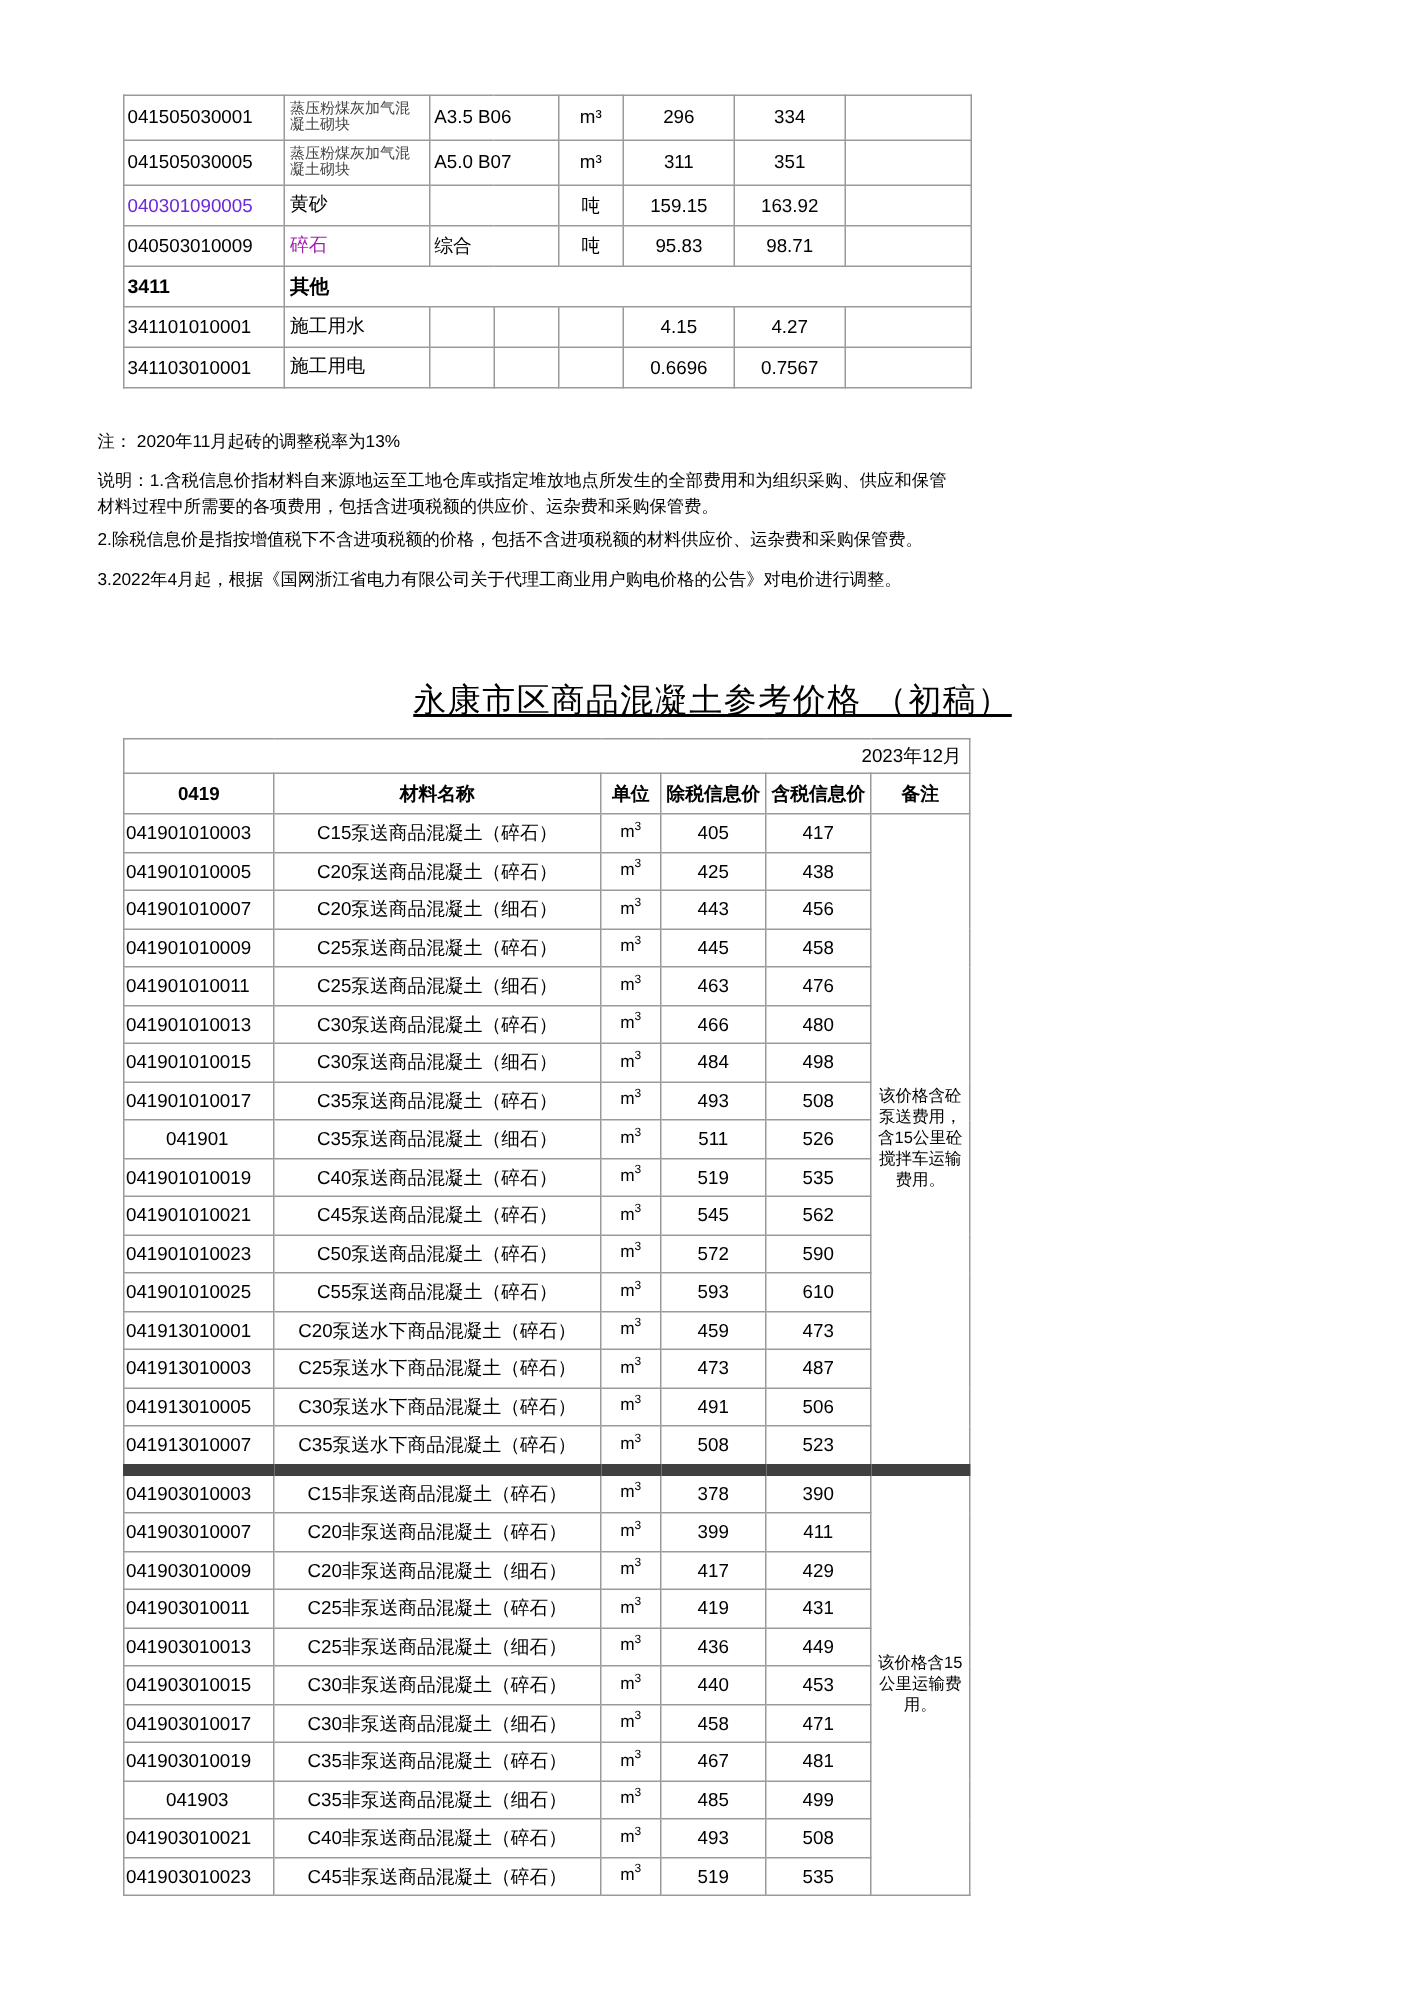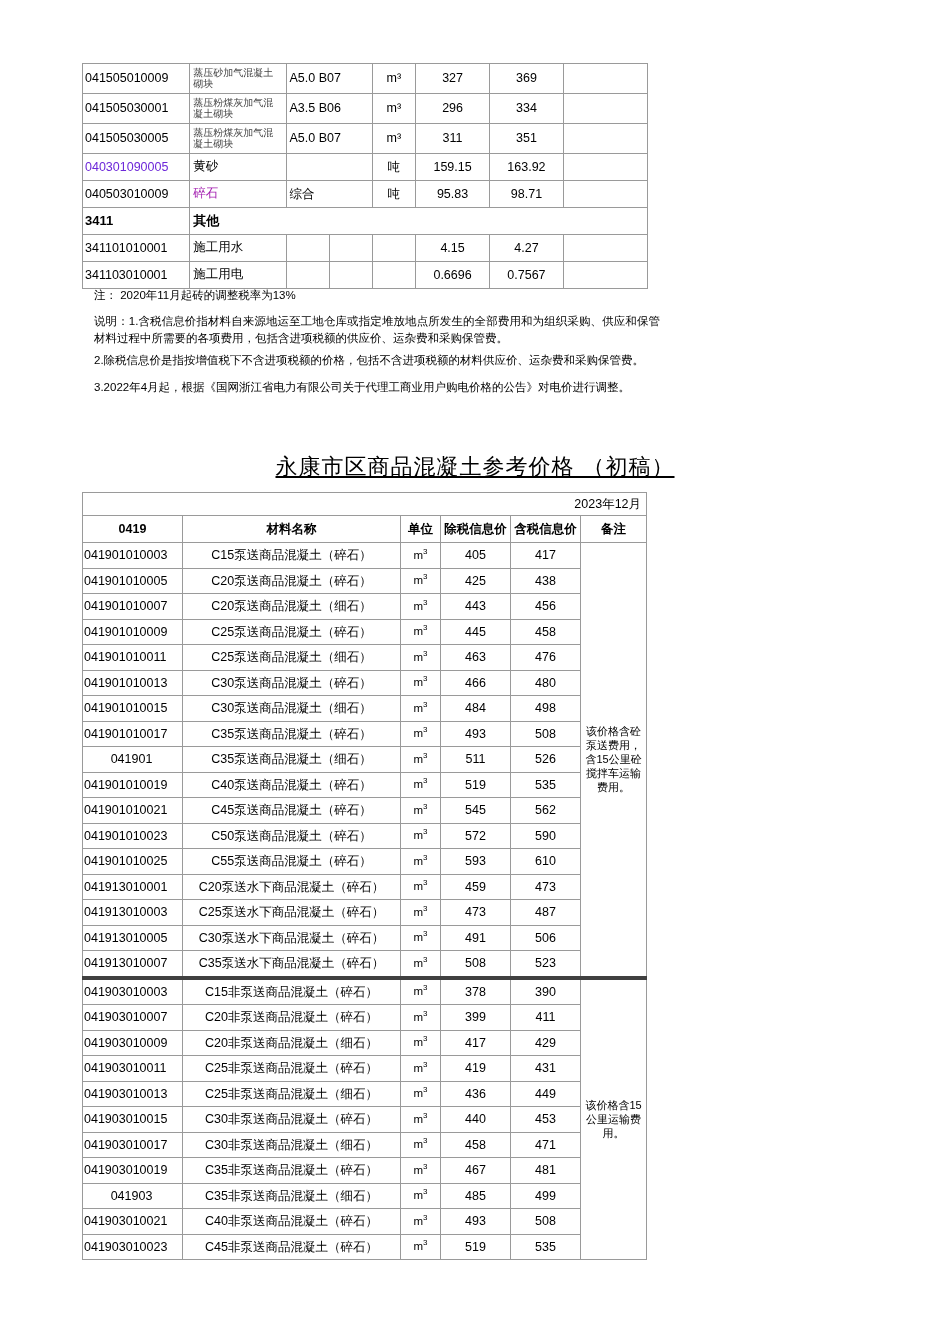--- a/index.html
+++ b/index.html
@@ -54,21 +54,21 @@
   #top-table .c-inc    { width: 66px;  text-align: center; font-size: 12.5px; }
   #top-table .c-rem    { width: 76px;  }
   #top-table tr.tall td { height: 29px; }
   #top-table td.red { color: #6d28d9; }
   #top-table td.grp { font-weight: bold; font-size: 13px; }
   #top-table td.grp-name { font-weight: bold; font-size: 13px; text-align: left; color:#000; }
 
   
   .notes {
     position: absolute;
-    left: 94px;
+    left: 65px;
     top: 287px;
     width: 566px;
     font-size: 11.5px;
     line-height: 1.5;
   }
   .note-line { margin: 0 0 0 0; }
   .note-p {
     margin: 9px 0 0 0;
     line-height: 1.42;
     text-align: justify;
@@ -124,39 +124,30 @@
   #cc-table td.unit   { text-align: center; font-size: 11.5px; }
   #cc-table td.num    { text-align: center; font-size: 12.5px; }
   #cc-table td.remark {
     text-align: center;
     font-size: 11px;
     line-height: 1.28;
     vertical-align: middle;
     padding: 0 4px;
     margin-left: 28px;
   }
-  #cc-table tr.block-start td { border-top: 4px solid #404040; }
+  #cc-table tr.block-start td { border-top: 8px solid #404040; }
   sup { font-size: 8px; vertical-align: super; line-height: 0; }
 </style>
 </head>
 <body>
 
 <div class="page">
 
   <table id="top-table">
     <tbody>
-      <tr class="tall">
-        <td class="c-code">041505010009</td>
-        <td class="c-name">蒸压砂加气混凝土砌块</td>
-        <td class="c-spec" colspan="2">A5.0  B07</td>
-        <td class="c-unit">m³</td>
-        <td class="c-ex">327</td>
-        <td class="c-inc">369</td>
-        <td class="c-rem"></td>
-      </tr>
       <tr class="tall">
         <td class="c-code">041505030001</td>
         <td class="c-name">蒸压粉煤灰加气混凝土砌块</td>
         <td class="c-spec" colspan="2">A3.5  B06</td>
         <td class="c-unit">m³</td>
         <td class="c-ex">296</td>
         <td class="c-inc">334</td>
         <td class="c-rem"></td>
       </tr>
       <tr class="tall">

